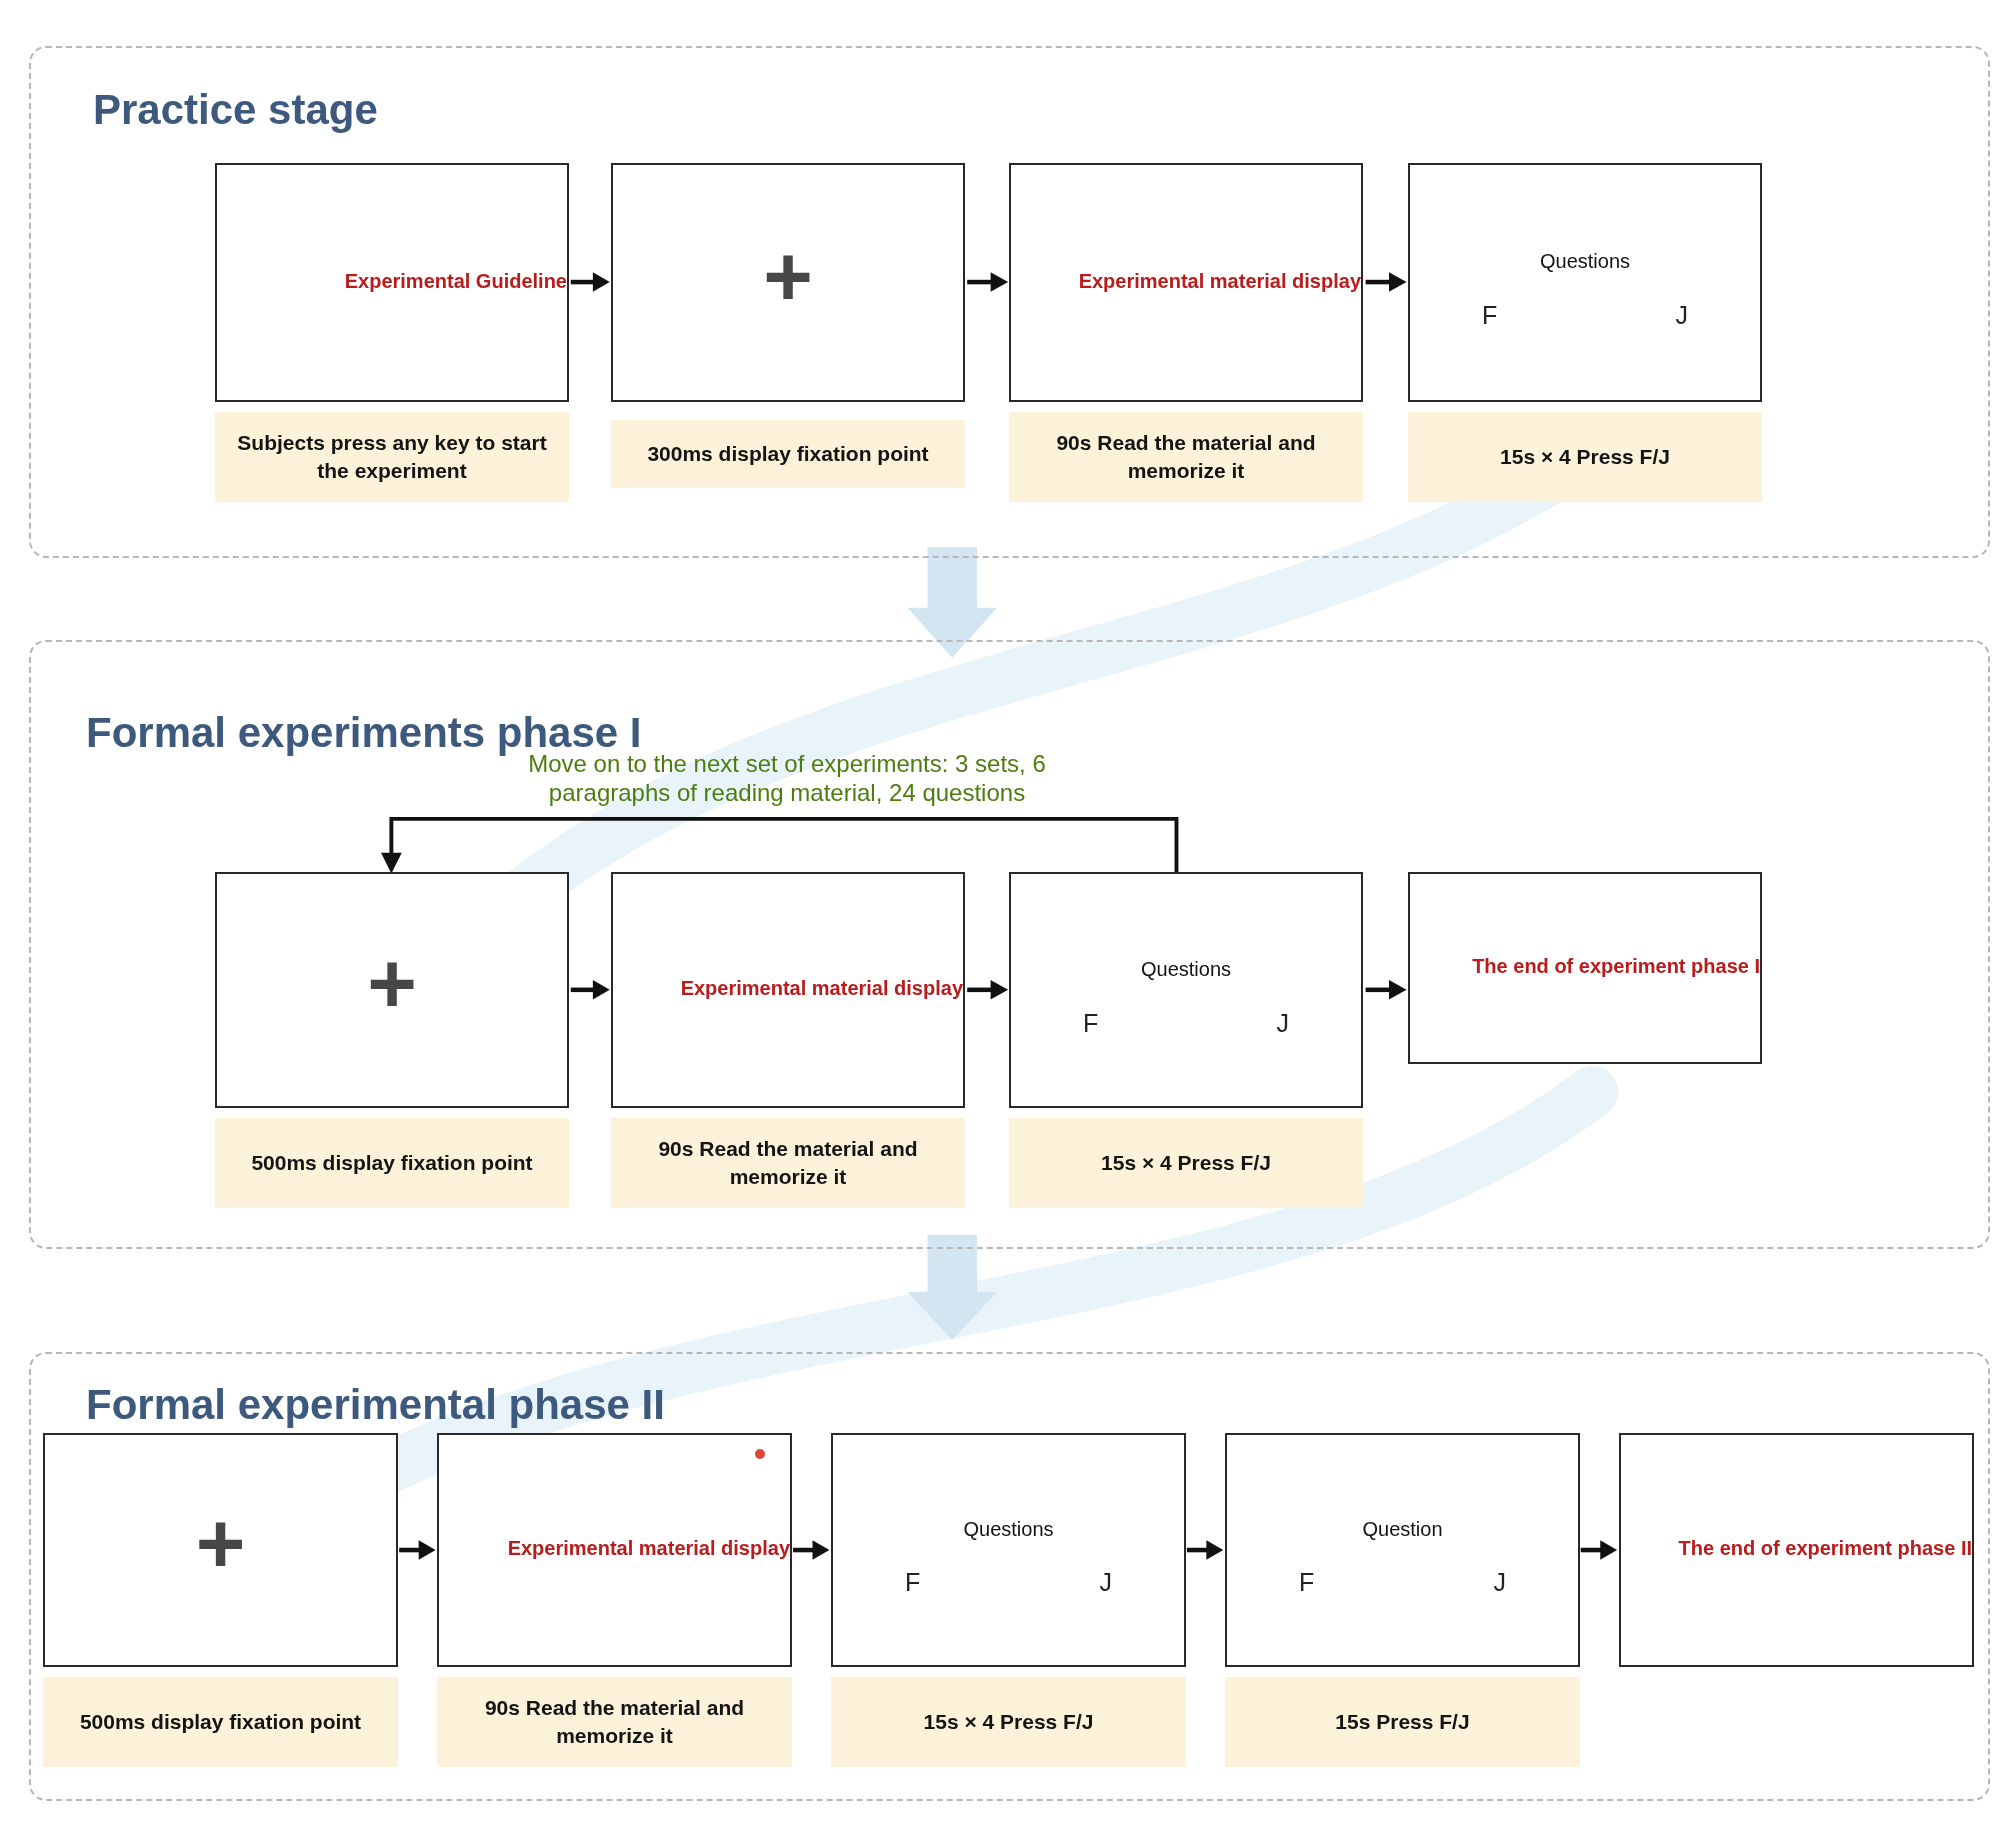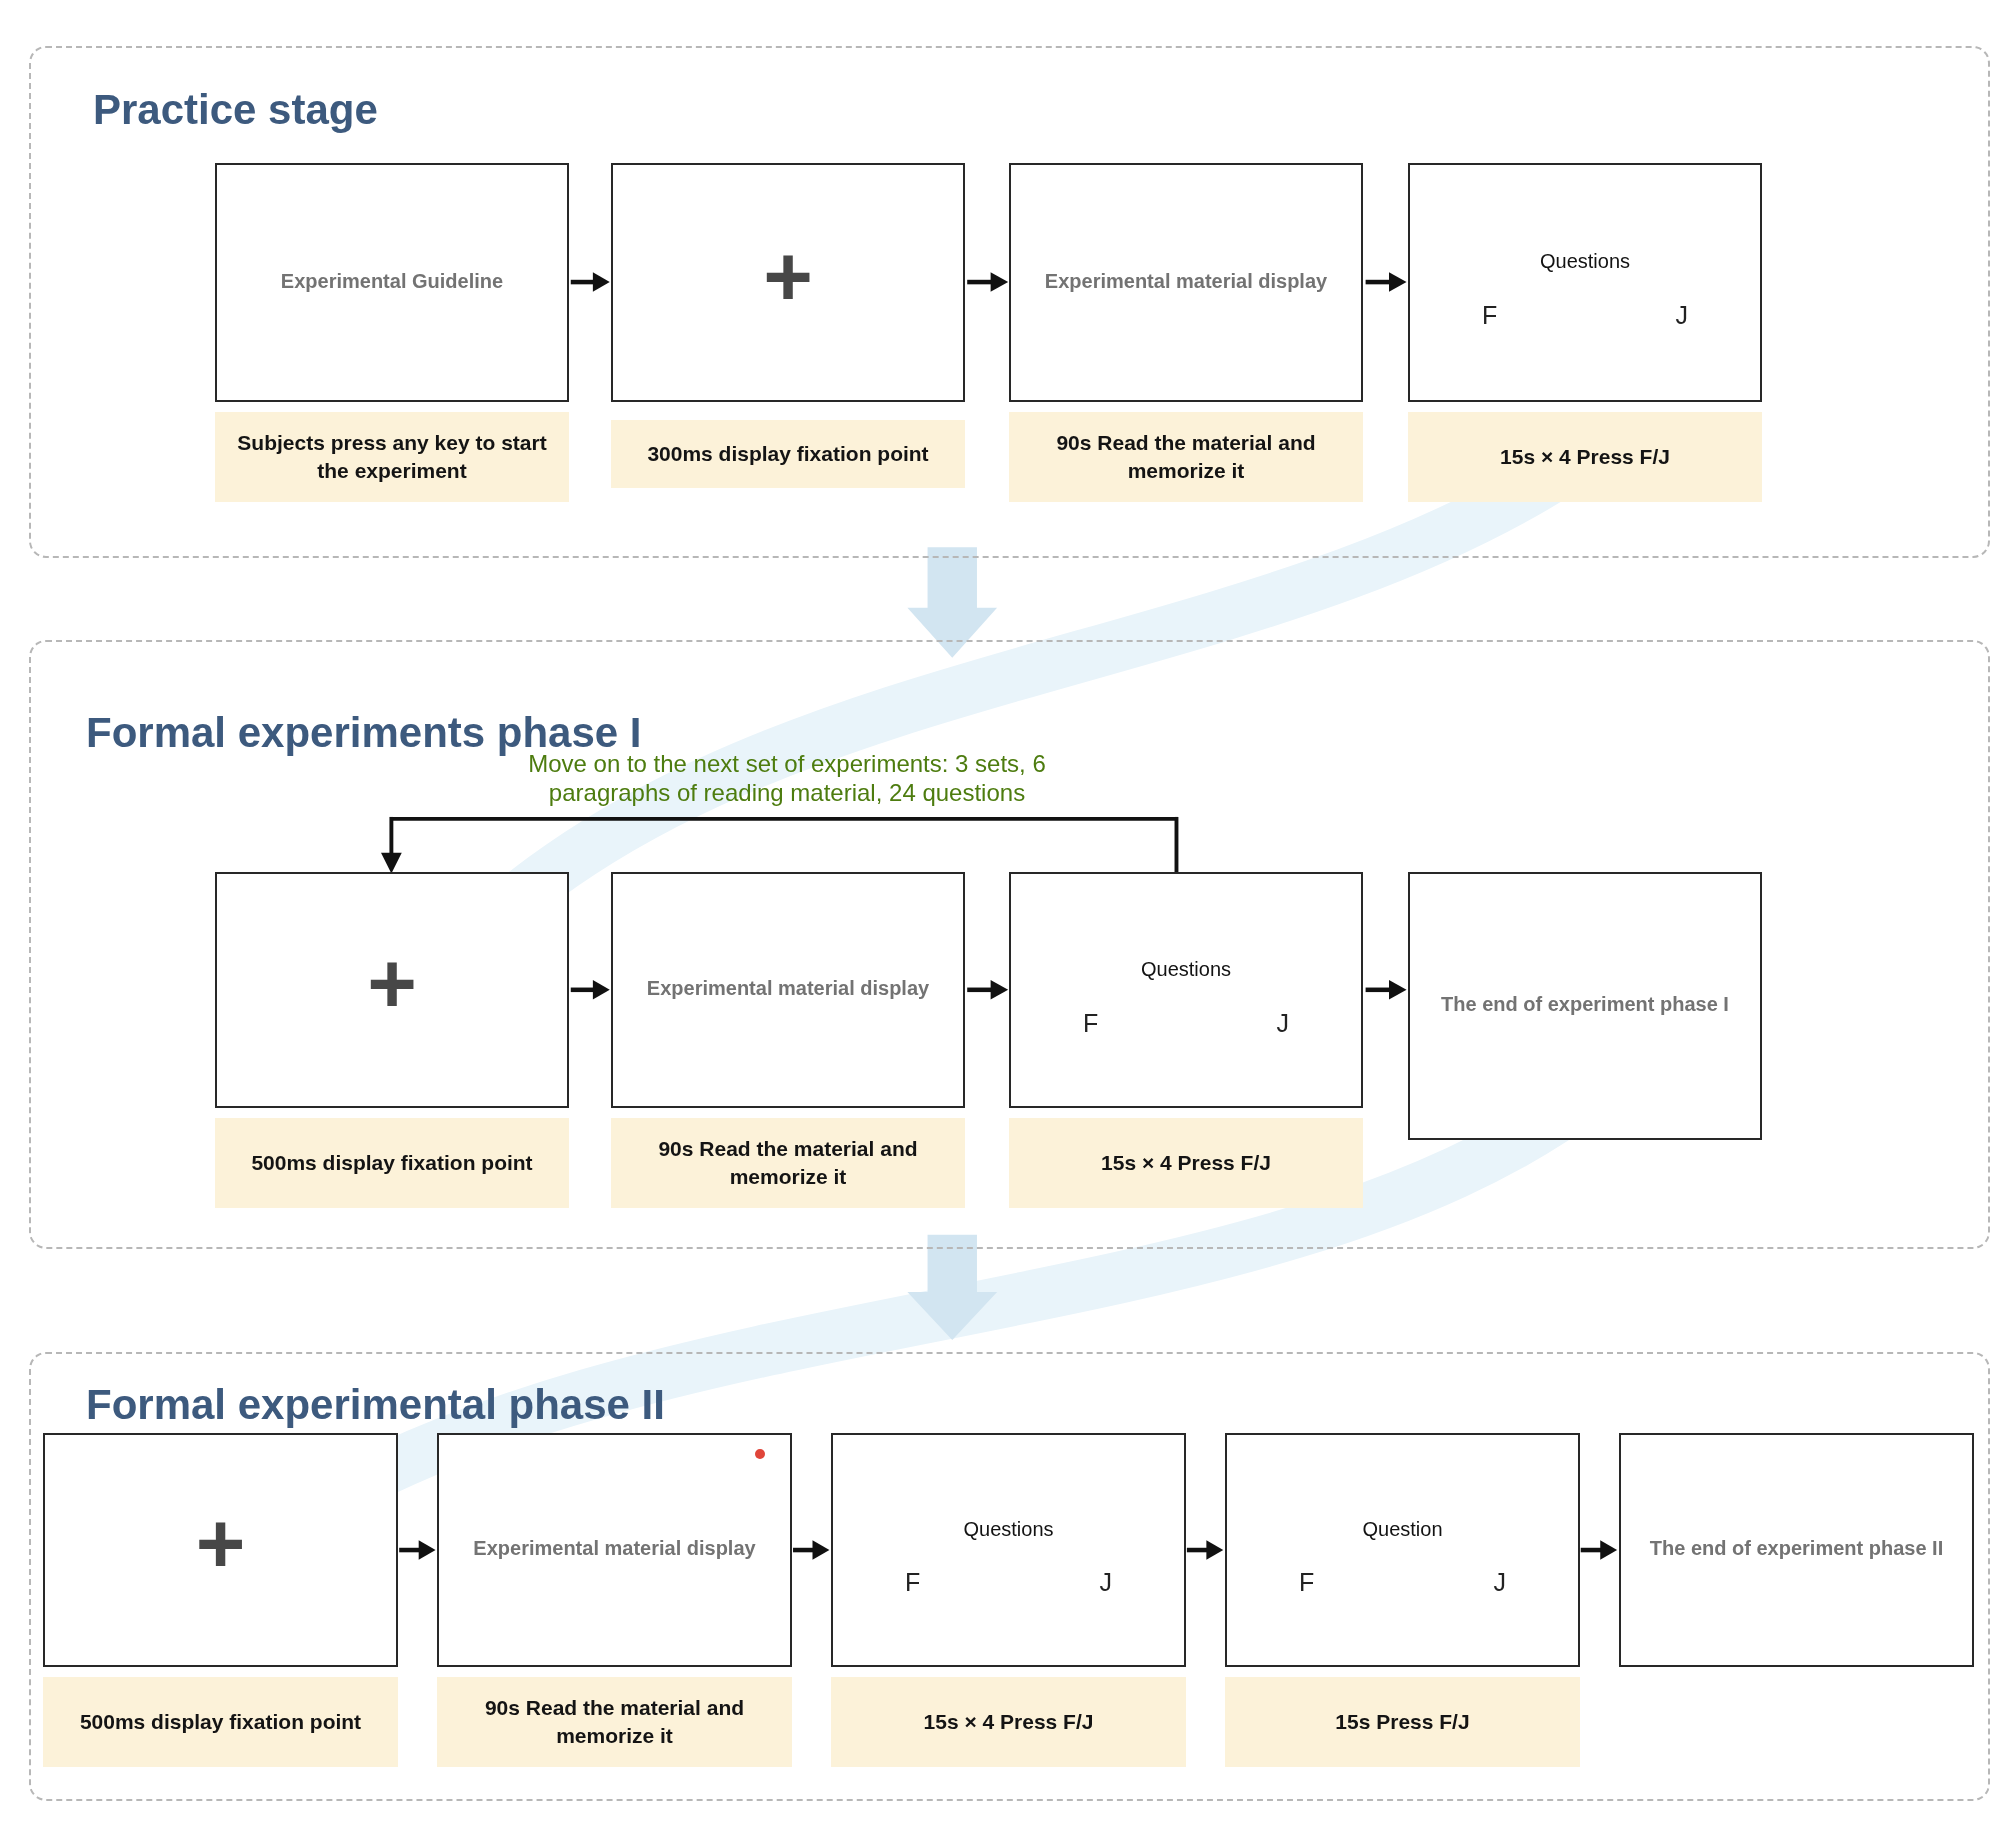--- a/index.html
+++ b/index.html
@@ -29,24 +29,24 @@
   .box{
     position:absolute;
     background:#ffffff;
     border:2.6px solid #282828;
     box-sizing:border-box;
   }
   .box-label{
     position:absolute;
     left:0;right:0;top:50%;
     transform:translateY(-55%);
-    text-align:center;
+    text-align:right;
     font-size:20px;
     font-weight:700;
-    color:#737373;
+    color:#b91c1c;
     white-space:nowrap;
   }
   .q-label{
     position:absolute;
     left:0;right:0;top:36%;
     text-align:center;
     font-size:20px;
     font-weight:400;
     color:#131313;
   }
@@ -209,21 +209,21 @@
   <div class="box" style="left:611px;top:872px;width:354px;height:236px">
     <div class="box-label">Experimental material display</div>
   </div>
   <div class="box" style="left:1009px;top:872px;width:354px;height:236px">
     <div class="q-label">Questions</div>
     <div class="keys">
       <span>F</span>
       <span>J</span>
     </div>
   </div>
-  <div class="box" style="left:1408px;top:872px;width:354px;height:268px">
+  <div class="box" style="left:1408px;top:872px;width:354px;height:192px">
     <div class="box-label">The end of experiment phase I</div>
   </div>
 
   <div class="caption" style="left:215px;top:1118px;width:354px;height:90px">
       <span>500ms display fixation point</span>
     </div>
   <div class="caption" style="left:611px;top:1118px;width:354px;height:90px">
       <span>90s Read the material and memorize it</span>
     </div>
   <div class="caption" style="left:1009px;top:1118px;width:354px;height:90px">

